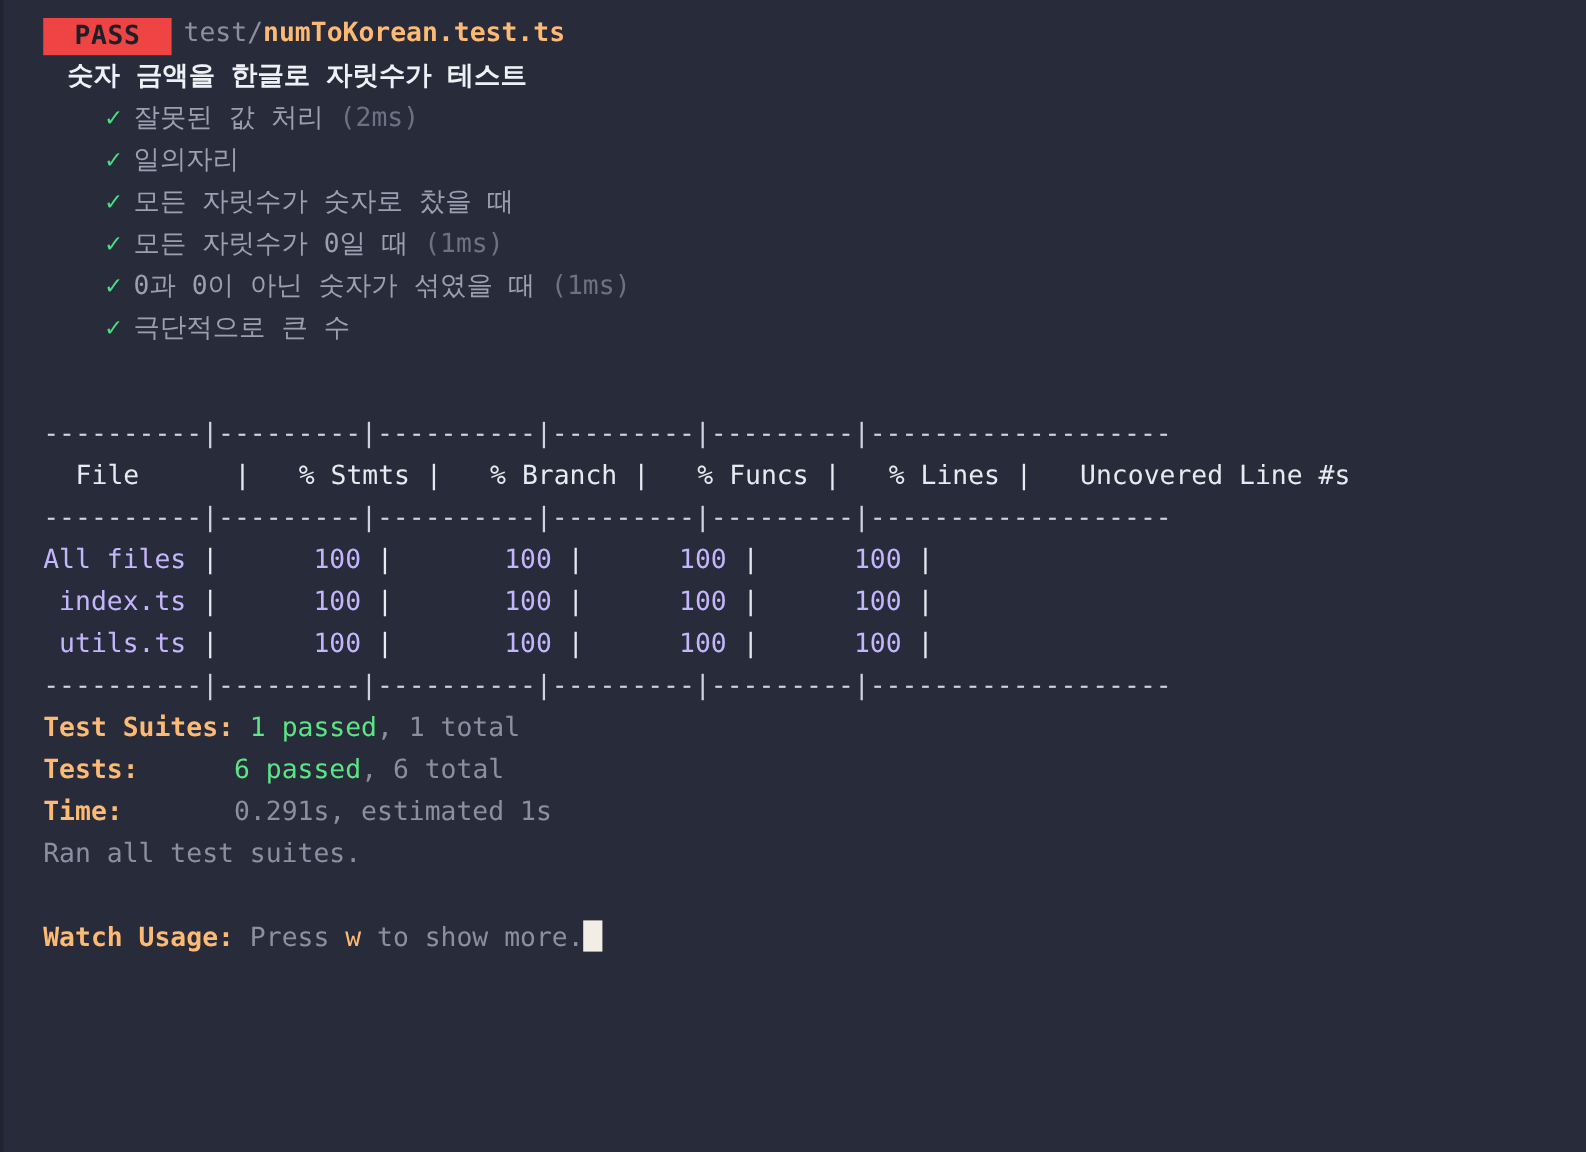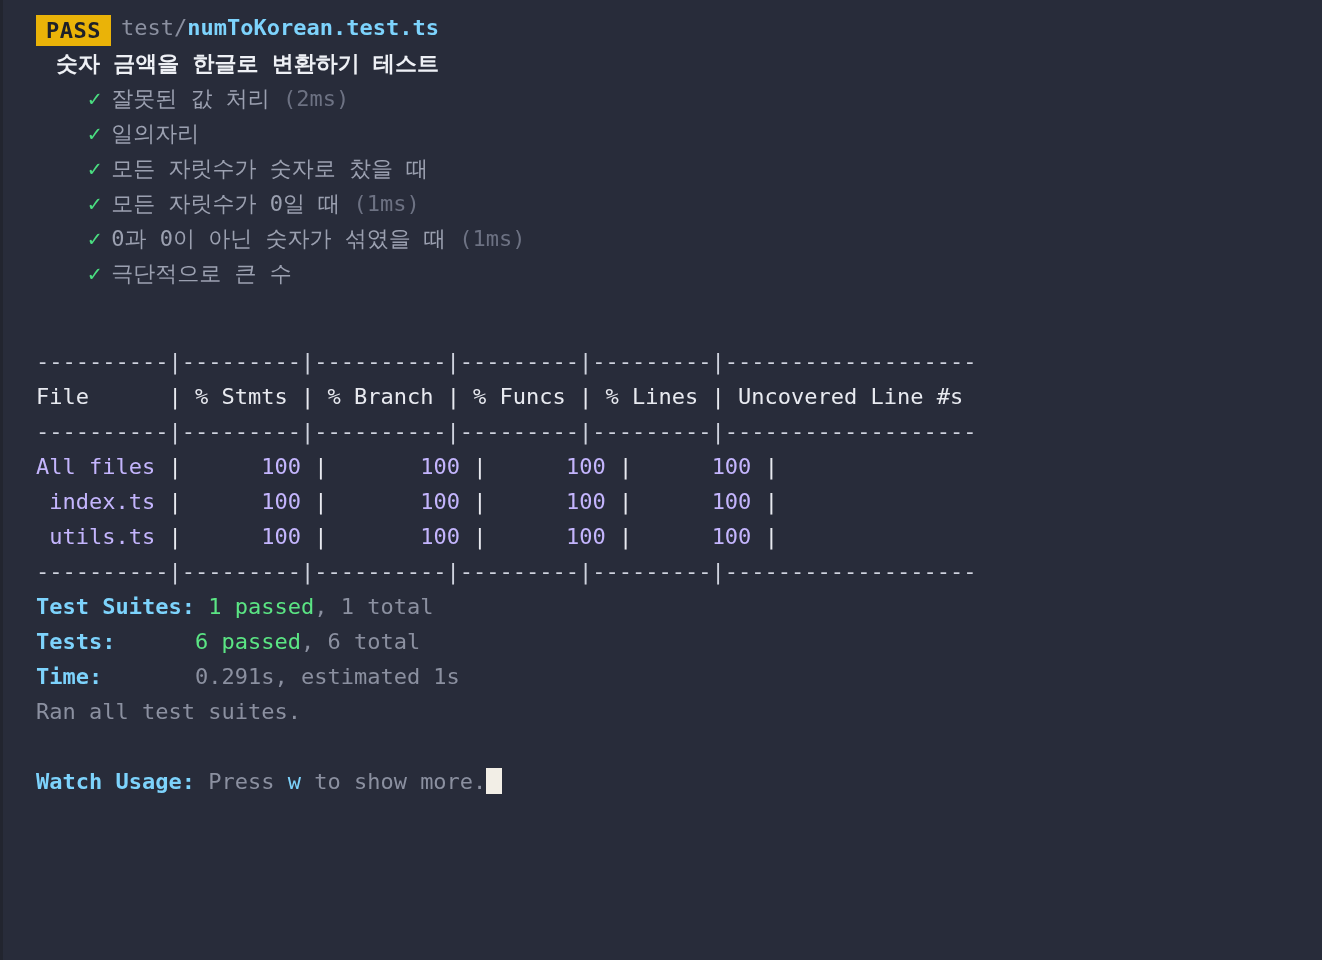--- a/index.html
+++ b/index.html
@@ -39,34 +39,34 @@
   }
   .line {
     white-space: pre;
     min-height: 35px;
   }
   .blank { height: 35px; }
   .blank-half { height: 18px; }
 
   
   .dim      { color: #8b90a0; }
-  .white    { color: #7dd3fc; }
+  .white    { color: #fdba74; }
   .bold     { font-weight: bold; }
   .green    { color: #c4b5fd; }
   .green-b  { color: #5be584; font-weight: normal; }
   .pipe     { color: #e8eaf0; }
   .dash     { color: #cfd3de; }
-  .hdr      { color: #e8eaf0; }
+  .hdr      { color: #e8eaf0; margin-left: 27px; }
 
   .pass-badge {
     display: inline-block;
-    background: #eab308;
+    background: #ef4444;
     color: #1e2029;
     font-weight: bold;
-    padding: 0 10px;
+    padding: 0 26px;
     line-height: 31px;
     vertical-align: -3px;
     letter-spacing: 0.5px;
   }
   .suite-path { margin-left: 10px; }
 
   .describe {
     font-weight: bold;
     color: #eef0f5;
     padding-left: 20px;
@@ -95,21 +95,21 @@
 </head>
 <body>
 
 <div id="terminal">
   <div class="left-edge"></div>
 
   <div class="content">
 
     <div class="line"><span class="pass-badge">PASS</span><span class="suite-path"><span class="dim">test/</span><span class="white bold">numToKorean.test.ts</span></span></div>
 
-    <div class="line describe">숫자 금액을 한글로 변환하기 테스트</div>
+    <div class="line describe">숫자 금액을 한글로 자릿수가 테스트</div>
 
     <div class="line testrow"><span class="check">✓</span><span>잘못된 값 처리</span> <span class="ms">(2ms)</span></div>
     <div class="line testrow"><span class="check">✓</span><span>일의자리</span><span class="ms"></span></div>
     <div class="line testrow"><span class="check">✓</span><span>모든 자릿수가 숫자로 찼을 때</span><span class="ms"></span></div>
     <div class="line testrow"><span class="check">✓</span><span>모든 자릿수가 0일 때</span> <span class="ms">(1ms)</span></div>
     <div class="line testrow"><span class="check">✓</span><span>0과 0이 아닌 숫자가 섞였을 때</span> <span class="ms">(1ms)</span></div>
     <div class="line testrow"><span class="check">✓</span><span>극단적으로 큰 수</span><span class="ms"></span></div>
 
     <div class="blank"></div>
     <div class="blank-half"></div>

